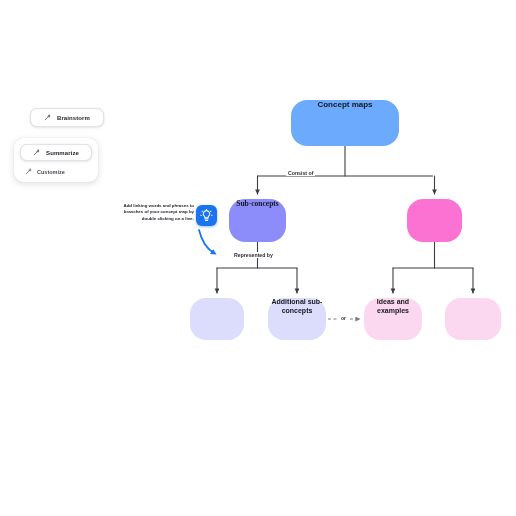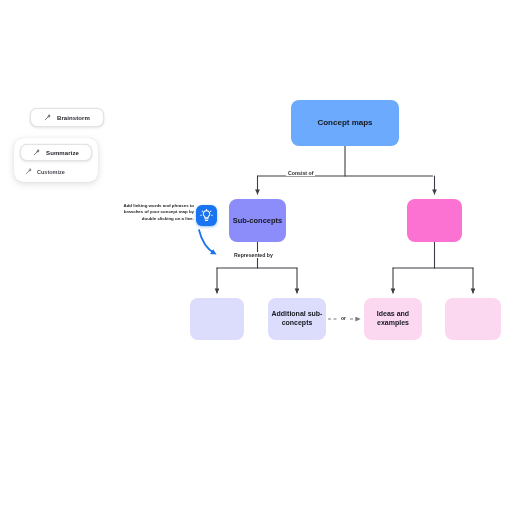--- a/index.html
+++ b/index.html
@@ -85,23 +85,22 @@
     height: 516px;
   }
   #edges {
     position: absolute;
     left: 0; top: 0;
     width: 516px; height: 516px;
     pointer-events: none;
   }
   .node {
     position: absolute;
-    border-radius: 8px;
+    border-radius: 16px;
     display: flex;
-    align-items: center;
     justify-content: center;
     text-align: center;
     box-sizing: border-box;
     cursor: pointer;
     line-height: 1.22;
   }
   .node-label { pointer-events: none; }
 
   #node-concept-maps {
     left: 291px; top: 100px;
@@ -111,20 +110,21 @@
     font-weight: 700;
     color: #15181f;
   }
   #node-sub-concepts {
     left: 229px; top: 199px;
     width: 57px; height: 43px;
     background: #8C8CFA;
     font-size: 7.5px;
     font-weight: 700;
     color: #15181f;
+    font-family: Liberation Serif, serif;
   }
   #node-magenta {
     left: 407px; top: 199px;
     width: 55px; height: 43px;
     background: #FB72D2;
   }
   #node-lavender-empty {
     left: 190px; top: 298px;
     width: 54px; height: 42px;
     background: #DCDCFC;

